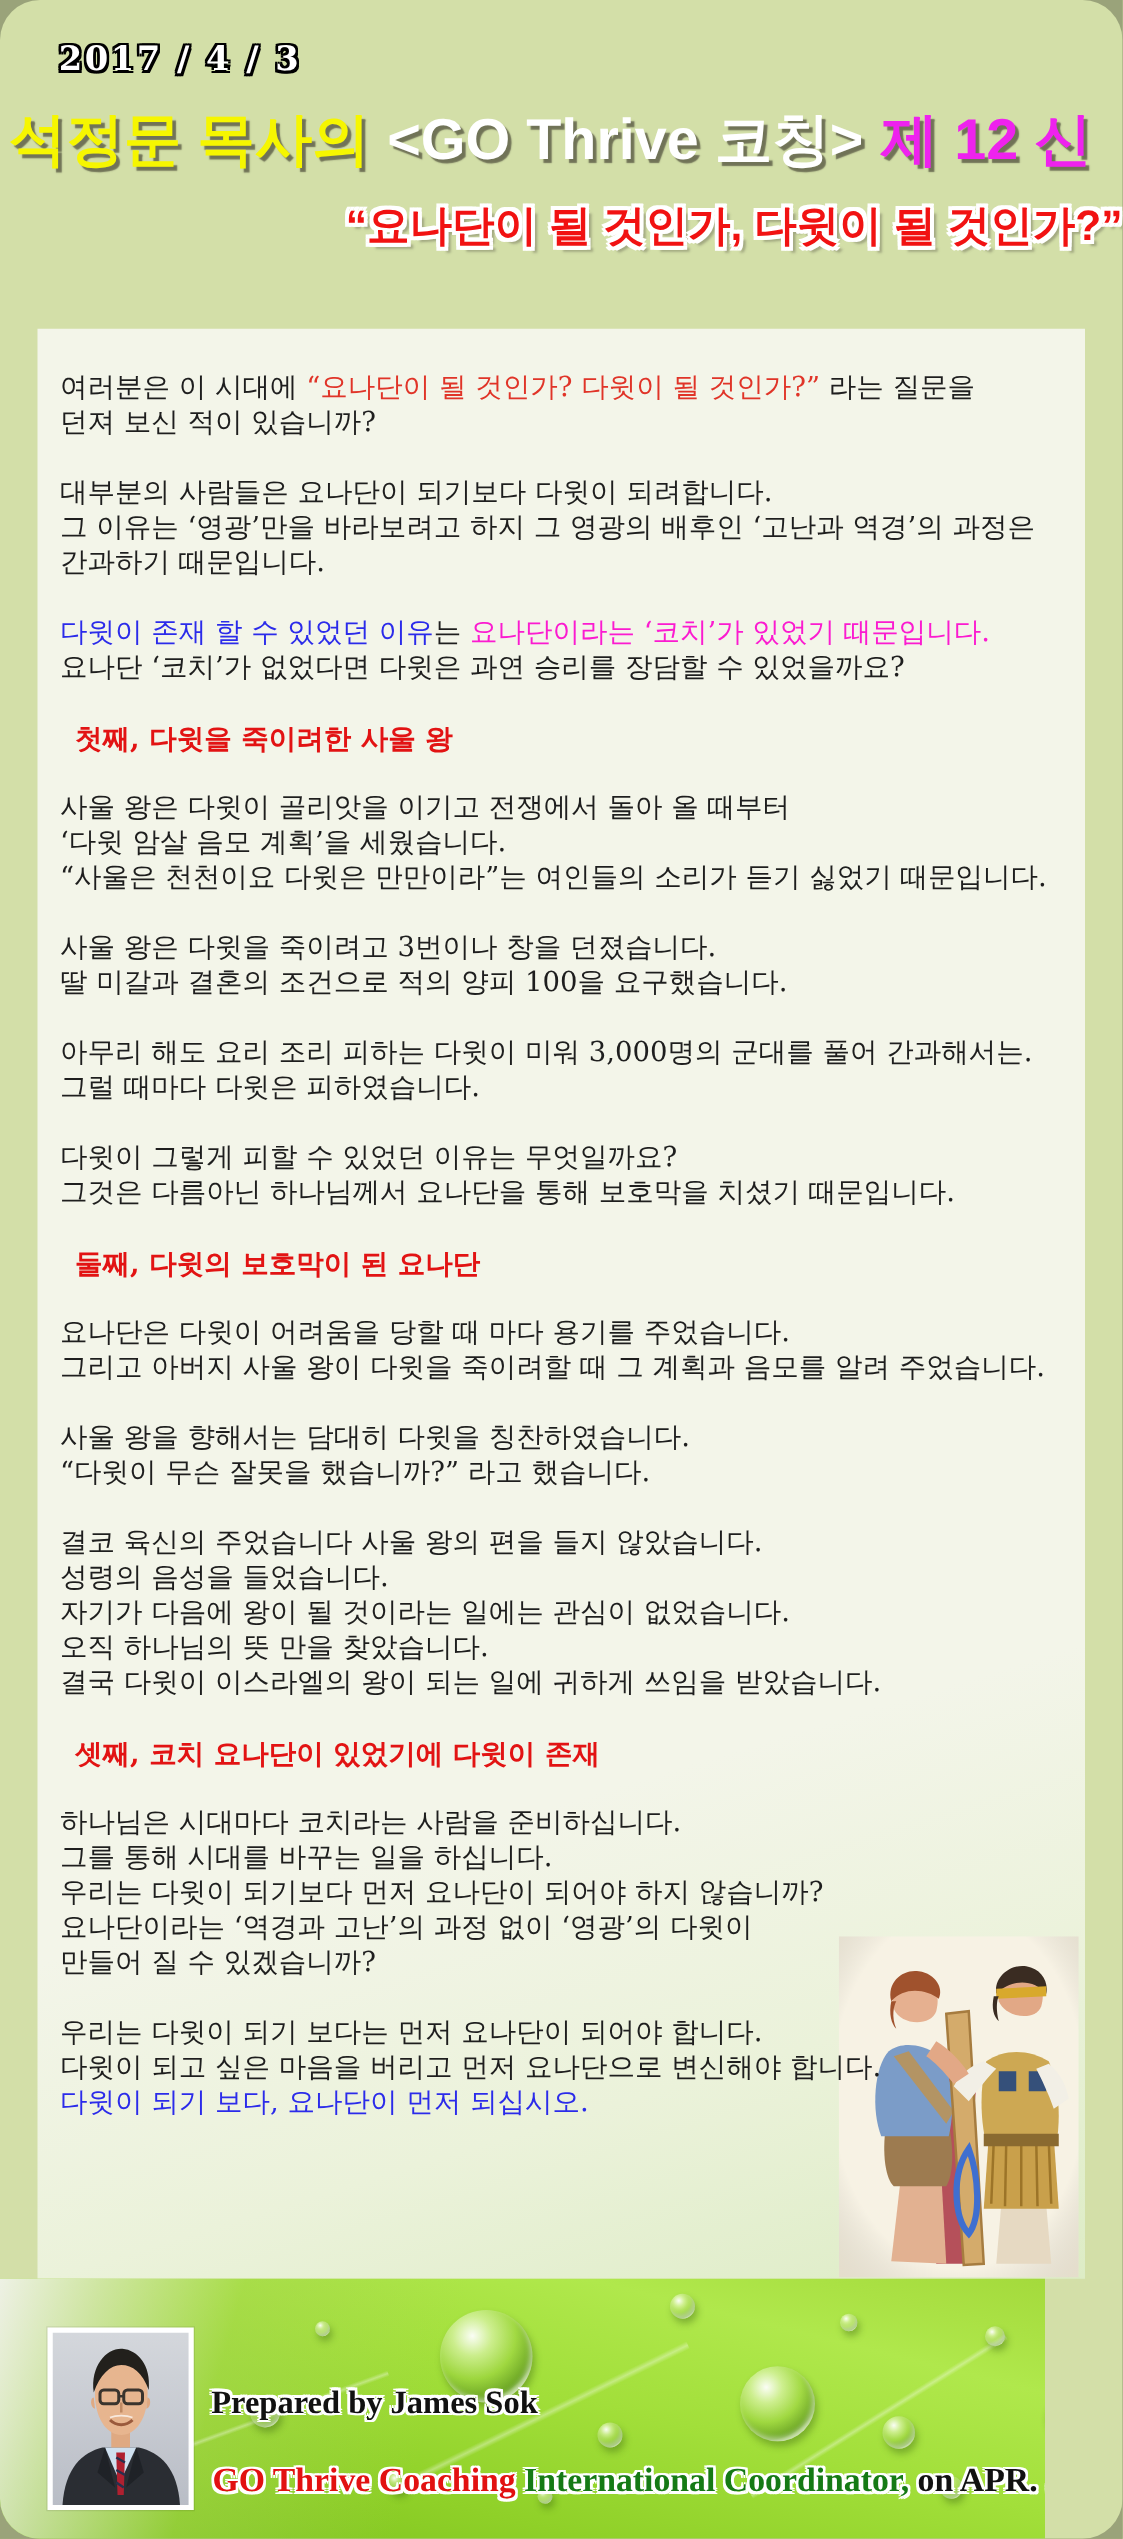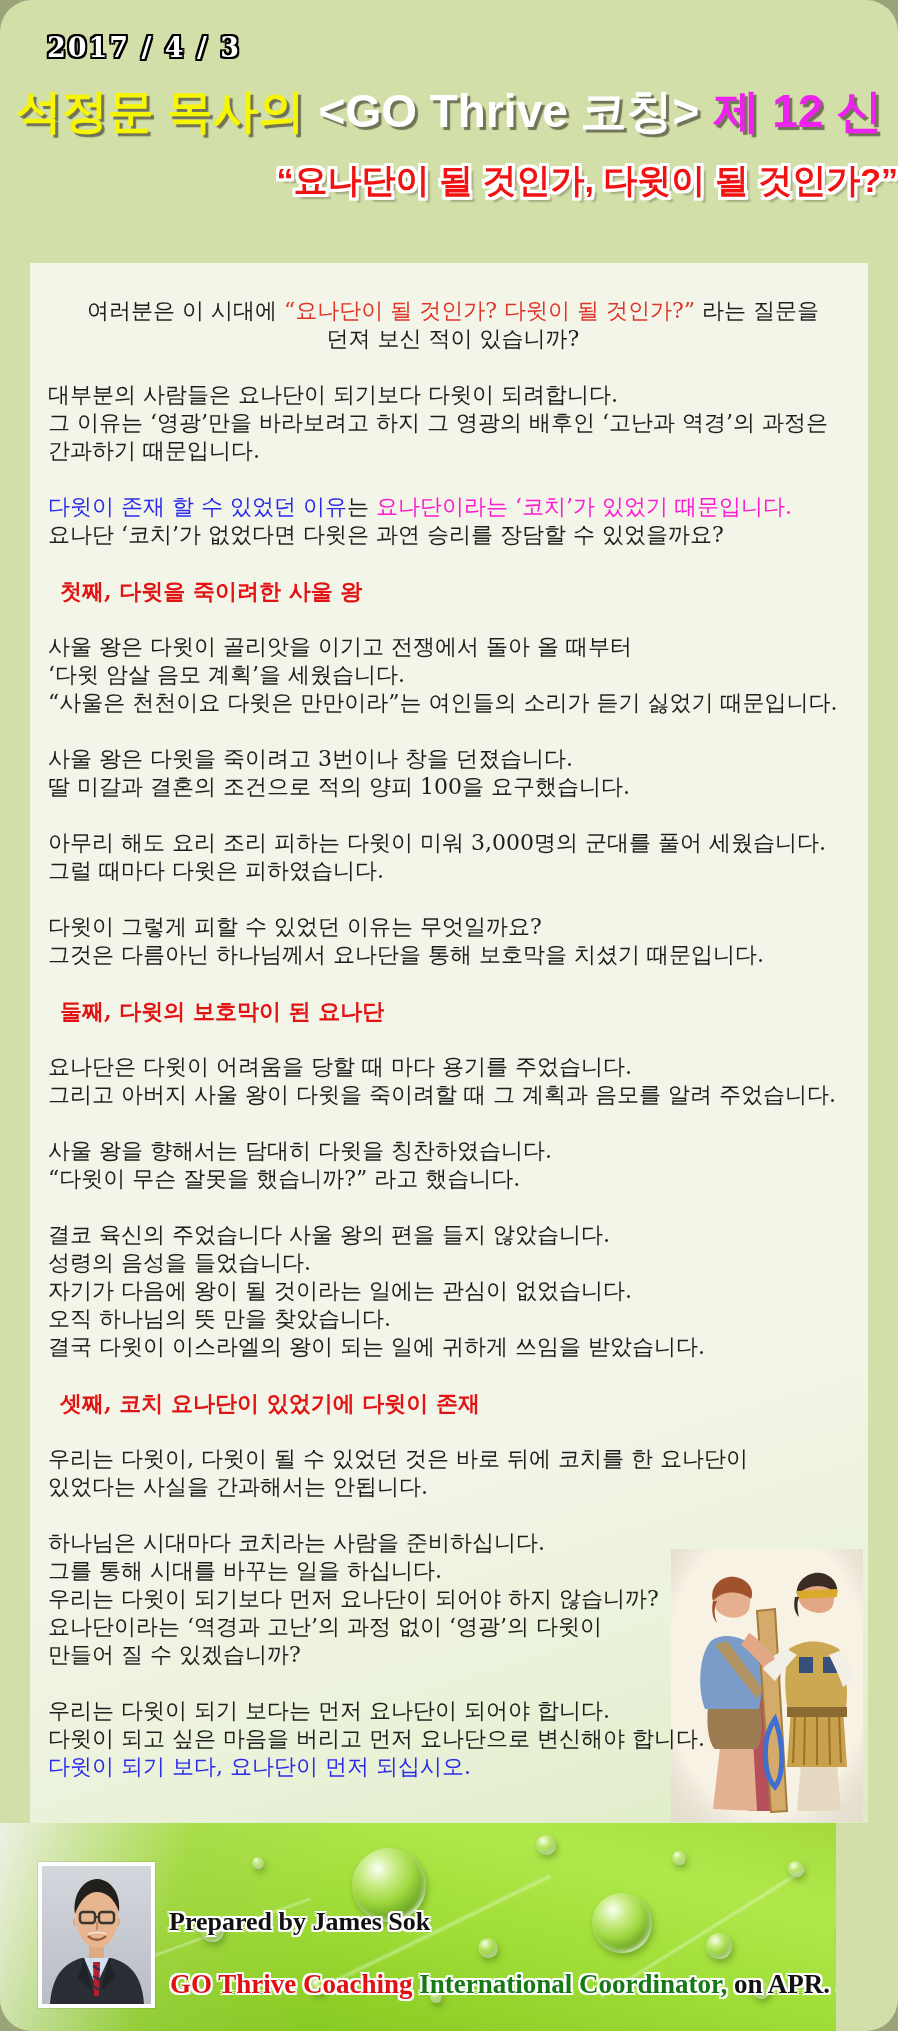--- a/index.html
+++ b/index.html
@@ -4,38 +4,38 @@
 <style>
   html,body{margin:0;padding:0;background:#9aa37a;}
   .page{position:relative;width:898px;height:2031px;margin:0 auto;background:#d3dfa8;overflow:hidden;
         font-family:"Liberation Sans",sans-serif;border-radius:32px;}
 
   
   .date{position:absolute;left:47px;top:32px;font-family:"DejaVu Serif",serif;font-weight:bold;
         font-size:27px;color:#ffffff;letter-spacing:2px;
         text-shadow:-2px -2px 0 #000,2px -2px 0 #000,-2px 2px 0 #000,2px 2px 0 #000,
                     0 -2px 0 #000,0 2px 0 #000,-2px 0 0 #000,2px 0 0 #000;}
-  .title{position:absolute;left:0;top:82px;width:100%;text-align:center;white-space:nowrap;
+  .title{position:absolute;left:0;top:82px;width:100%;white-space:nowrap;
          font-weight:bold;font-size:46px;line-height:58px;}
   .title span{margin:0 7px;text-shadow:3px 3px 1px rgba(88,88,66,0.8);}
   .t-author{color:#f6f600;}
   .t-program{color:#ffffff;}
   .t-issue{color:#ee22ee;}
   .subtitle{position:absolute;left:0;top:158px;width:100%;text-align:right;white-space:nowrap;
             font-weight:bold;font-size:34px;color:#f11212;
             text-shadow:-3px -3px 0 #fff,3px -3px 0 #fff,-3px 3px 0 #fff,3px 3px 0 #fff,
                         0 -3px 0 #fff,0 3px 0 #fff,-3px 0 0 #fff,3px 0 0 #fff,5px 5px 2px rgba(100,100,80,0.45);}
 
   
   .content-box{position:absolute;left:30px;top:263px;width:838px;height:1560px;box-sizing:border-box;
                padding:34px 10px 0 18px;overflow:hidden;
                background:linear-gradient(163deg,#f3f5e9 0%,#f3f5e9 72%,#ebf2da 86%,#ddecc5 100%);}
   .article{position:relative;z-index:2;font-family:"DejaVu Serif",serif;font-size:22px;line-height:28px;color:#1e1e1e;}
   .para{margin:28px 0 0 0;}
-  .para:first-child{margin-top:0;text-align:center;}
+  .para:first-child{margin-top:0;}
   .heading{margin:28px 0 0 12px;font-weight:bold;color:#e21313;}
   .seg-black{color:#1e1e1e;}
   .seg-red{color:#e03428;}
   .seg-blue{color:#2b2bea;}
   .seg-magenta{color:#fb1bd0;}
 
   
   .illustration{position:absolute;right:5px;bottom:1px;width:192px;height:273px;z-index:1;}
 
   
@@ -81,28 +81,27 @@
   <div class="subtitle">“요나단이 될 것인가, 다윗이 될 것인가?”</div>
 
   <div class="content-box">
     <div class="article">
         <div class="para"><span class="seg-black">여러분은 이 시대에 </span><span class="seg-red">“요나단이 될 것인가? 다윗이 될 것인가?”</span><span class="seg-black"> 라는 질문을</span><br><span class="seg-black">던져 보신 적이 있습니까?</span></div>
         <div class="para"><span class="seg-black">대부분의 사람들은 요나단이 되기보다 다윗이 되려합니다.</span><br><span class="seg-black">그 이유는 ‘영광’만을 바라보려고 하지 그 영광의 배후인 ‘고난과 역경’의 과정은</span><br><span class="seg-black">간과하기 때문입니다.</span></div>
         <div class="para"><span class="seg-blue">다윗이 존재 할 수 있었던 이유</span><span class="seg-black">는 </span><span class="seg-magenta">요나단이라는 ‘코치’가 있었기 때문입니다.</span><span class="seg-black"></span><br><span class="seg-black">요나단 ‘코치’가 없었다면 다윗은 과연 승리를 장담할 수 있었을까요?</span></div>
         <div class="heading">첫째, 다윗을 죽이려한 사울 왕</div>
         <div class="para"><span class="seg-black">사울 왕은 다윗이 골리앗을 이기고 전쟁에서 돌아 올 때부터</span><br><span class="seg-black">‘다윗 암살 음모 계획’을 세웠습니다.</span><br><span class="seg-black">“사울은 천천이요 다윗은 만만이라”는 여인들의 소리가 듣기 싫었기 때문입니다.</span></div>
         <div class="para"><span class="seg-black">사울 왕은 다윗을 죽이려고 3번이나 창을 던졌습니다.</span><br><span class="seg-black">딸 미갈과 결혼의 조건으로 적의 양피 100을 요구했습니다.</span></div>
-        <div class="para"><span class="seg-black">아무리 해도 요리 조리 피하는 다윗이 미워 3,000명의 군대를 풀어 세웠습니다.</span><br><span class="seg-black">그럴 때마다 다윗은 피하였습니다.</span></div>
+        <div class="para"><span class="seg-black">아무리 해도 요리 조리 피하는 다윗이 미워 3,000명의 군대를 풀어 간과해서는.</span><br><span class="seg-black">그럴 때마다 다윗은 피하였습니다.</span></div>
         <div class="para"><span class="seg-black">다윗이 그렇게 피할 수 있었던 이유는 무엇일까요?</span><br><span class="seg-black">그것은 다름아닌 하나님께서 요나단을 통해 보호막을 치셨기 때문입니다.</span></div>
         <div class="heading">둘째, 다윗의 보호막이 된 요나단</div>
         <div class="para"><span class="seg-black">요나단은 다윗이 어려움을 당할 때 마다 용기를 주었습니다.</span><br><span class="seg-black">그리고 아버지 사울 왕이 다윗을 죽이려할 때 그 계획과 음모를 알려 주었습니다.</span></div>
         <div class="para"><span class="seg-black">사울 왕을 향해서는 담대히 다윗을 칭찬하였습니다.</span><br><span class="seg-black">“다윗이 무슨 잘못을 했습니까?” 라고 했습니다.</span><br></div>
         <div class="para"><span class="seg-black">결코 육신의 주었습니다 사울 왕의 편을 들지 않았습니다.</span><br><span class="seg-black">성령의 음성을 들었습니다.</span><br><span class="seg-black">자기가 다음에 왕이 될 것이라는 일에는 관심이 없었습니다.</span><br><span class="seg-black">오직 하나님의 뜻 만을 찾았습니다.</span><br><span class="seg-black">결국 다윗이 이스라엘의 왕이 되는 일에 귀하게 쓰임을 받았습니다.</span></div>
         <div class="heading">셋째, 코치 요나단이 있었기에 다윗이 존재</div>
-        <div class="para"><span class="seg-black">우리는 다윗이, 다윗이 될 수 있었던 것은 바로 뒤에 코치를 한 요나단이</span><br><span class="seg-black">있었다는 사실을 간과해서는 안됩니다.</span></div>
         <div class="para"><span class="seg-black">하나님은 시대마다 코치라는 사람을 준비하십니다.</span><br><span class="seg-black">그를 통해 시대를 바꾸는 일을 하십니다.</span><br><span class="seg-black">우리는 다윗이 되기보다 먼저 요나단이 되어야 하지 않습니까?</span><br><span class="seg-black">요나단이라는 ‘역경과 고난’의 과정 없이 ‘영광’의 다윗이</span><br><span class="seg-black">만들어 질 수 있겠습니까?</span></div>
         <div class="para"><span class="seg-black">우리는 다윗이 되기 보다는 먼저 요나단이 되어야 합니다.</span><br><span class="seg-black">다윗이 되고 싶은 마음을 버리고 먼저 요나단으로 변신해야 합니다.</span><span class="seg-blue"></span><br><span class="seg-blue">다윗이 되기 보다, 요나단이 먼저 되십시오.</span></div>
       </div>
 
     <svg class="illustration" viewBox="0 0 192 273" xmlns="http://www.w3.org/2000/svg">
       <rect x="0" y="0" width="192" height="273" fill="#f7f2e4"></rect>
       <rect x="0" y="0" width="192" height="273" fill="url(#vig)"></rect>
       <defs>
         <radialGradient id="vig" cx="50%" cy="45%" r="75%">
           <stop offset="70%" stop-color="rgba(0,0,0,0)"></stop>

